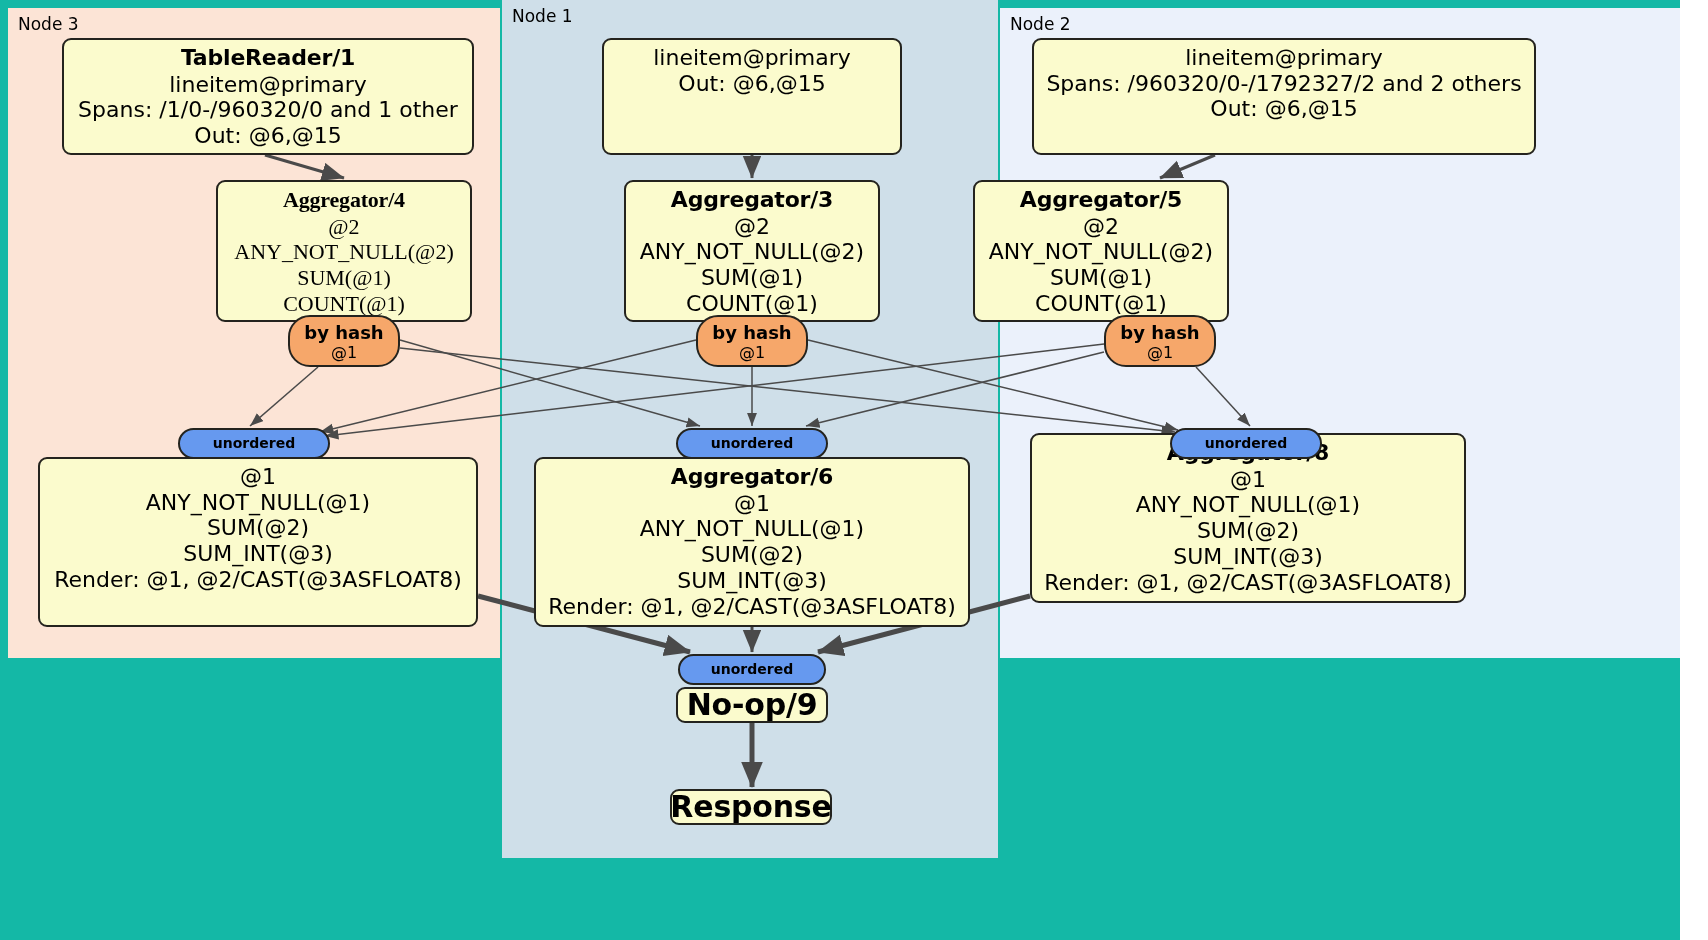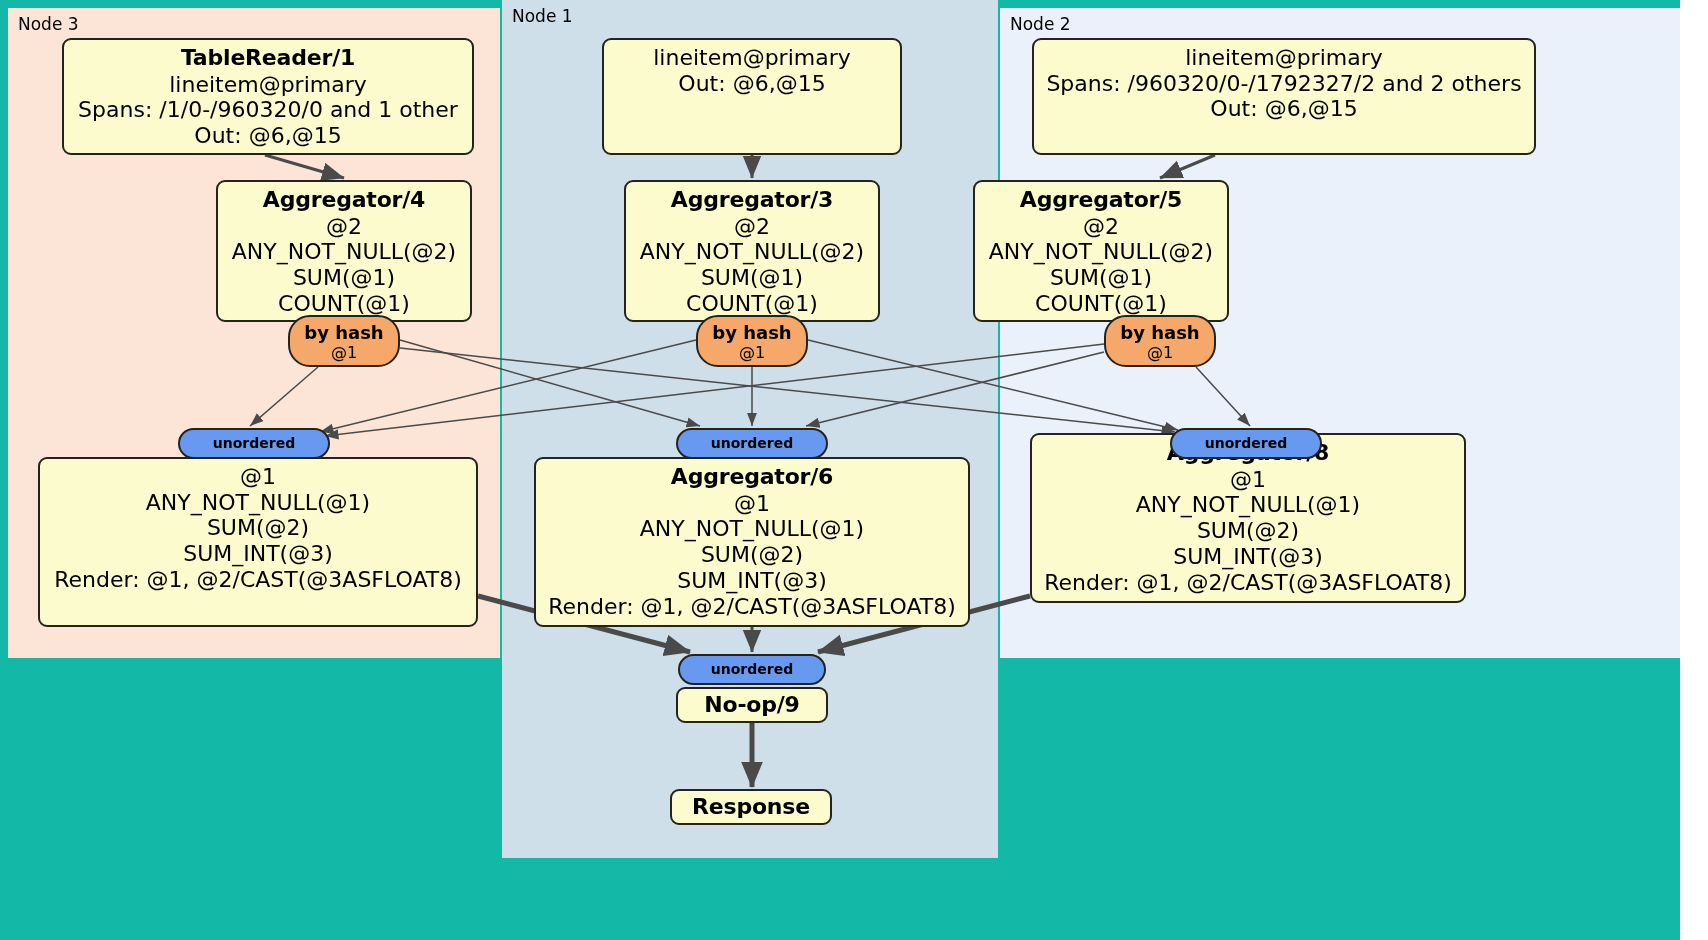--- a/index.html
+++ b/index.html
@@ -62,21 +62,21 @@
 
   
   .proc.small {
     padding-top: 0;
     display: flex;
     align-items: center;
     justify-content: center;
   }
   .proc.small .ttl {
     margin: 0;
-    font-size: 22px;
+    font-size: 30px;
   }
 
   
   .oval {
     position: absolute;
     box-sizing: border-box;
     border: 2.2px solid #24231e;
     text-align: center;
     color: #000;
     line-height: 1.1;
@@ -180,21 +180,21 @@
       </div>
       <div class="proc" style="left: 602px; top: 38px; width: 300px; height: 117px;">
         <span class="ln">lineitem@primary</span>
         <span class="ln">Out: @6,@15</span>
       </div>
       <div class="proc" style="left: 1032px; top: 38px; width: 504px; height: 117px;">
         <span class="ln">lineitem@primary</span>
         <span class="ln">Spans: /960320/0-/1792327/2 and 2 others</span>
         <span class="ln">Out: @6,@15</span>
       </div>
-      <div class="proc" style="left: 216px; top: 180px; width: 256px; height: 142px;">
+      <div class="proc" style="left: 216px; top: 180px; width: 256px; height: 142px; font-family: Liberation Serif, serif;">
         <span class="ttl">Aggregator/4</span>
         <span class="ln">@2</span>
         <span class="ln">ANY_NOT_NULL(@2)</span>
         <span class="ln">SUM(@1)</span>
         <span class="ln">COUNT(@1)</span>
       </div>
       <div class="proc" style="left: 624px; top: 180px; width: 256px; height: 142px;">
         <span class="ttl">Aggregator/3</span>
         <span class="ln">@2</span>
         <span class="ln">ANY_NOT_NULL(@2)</span>

